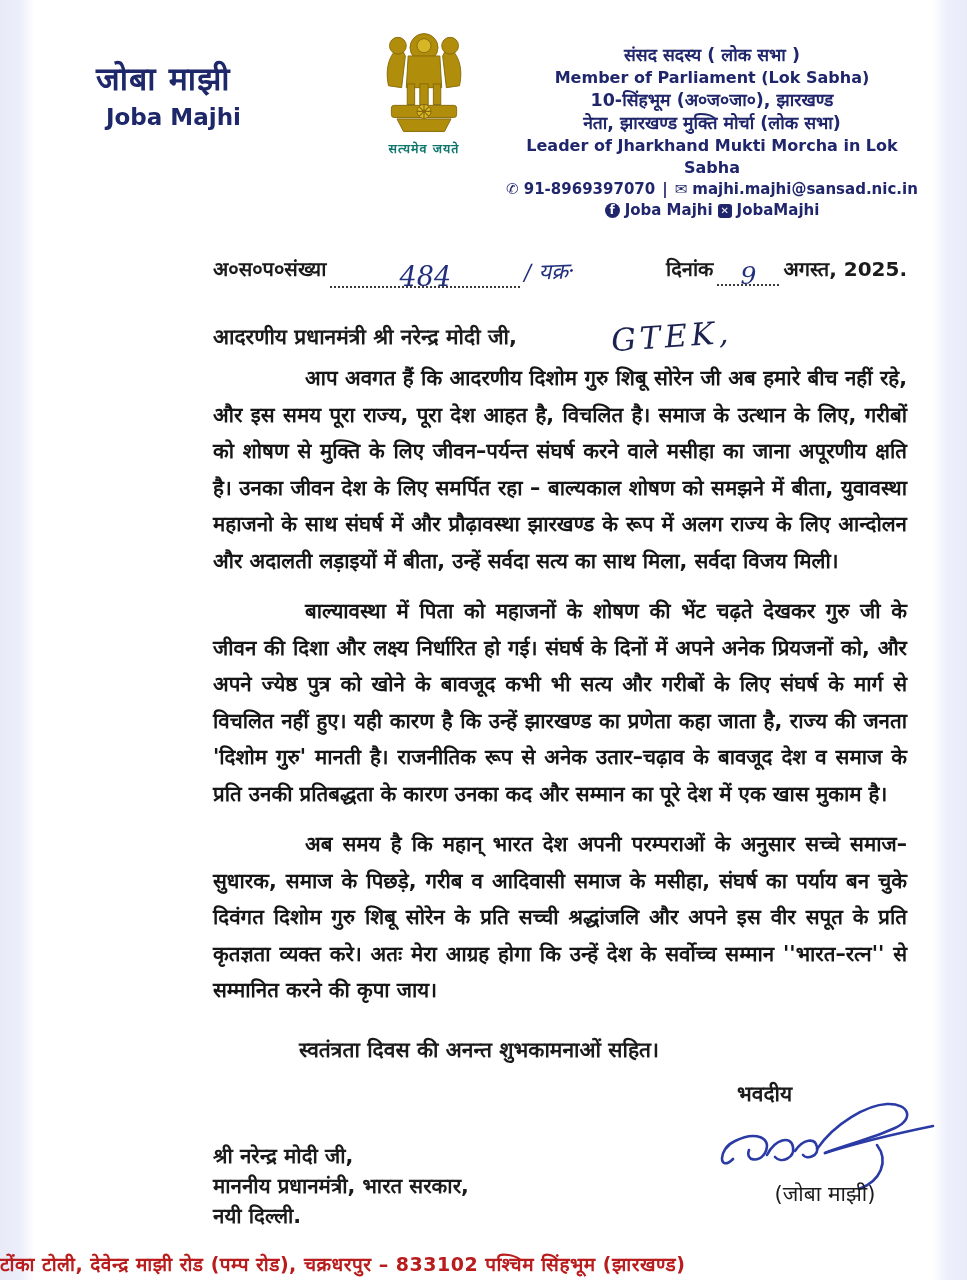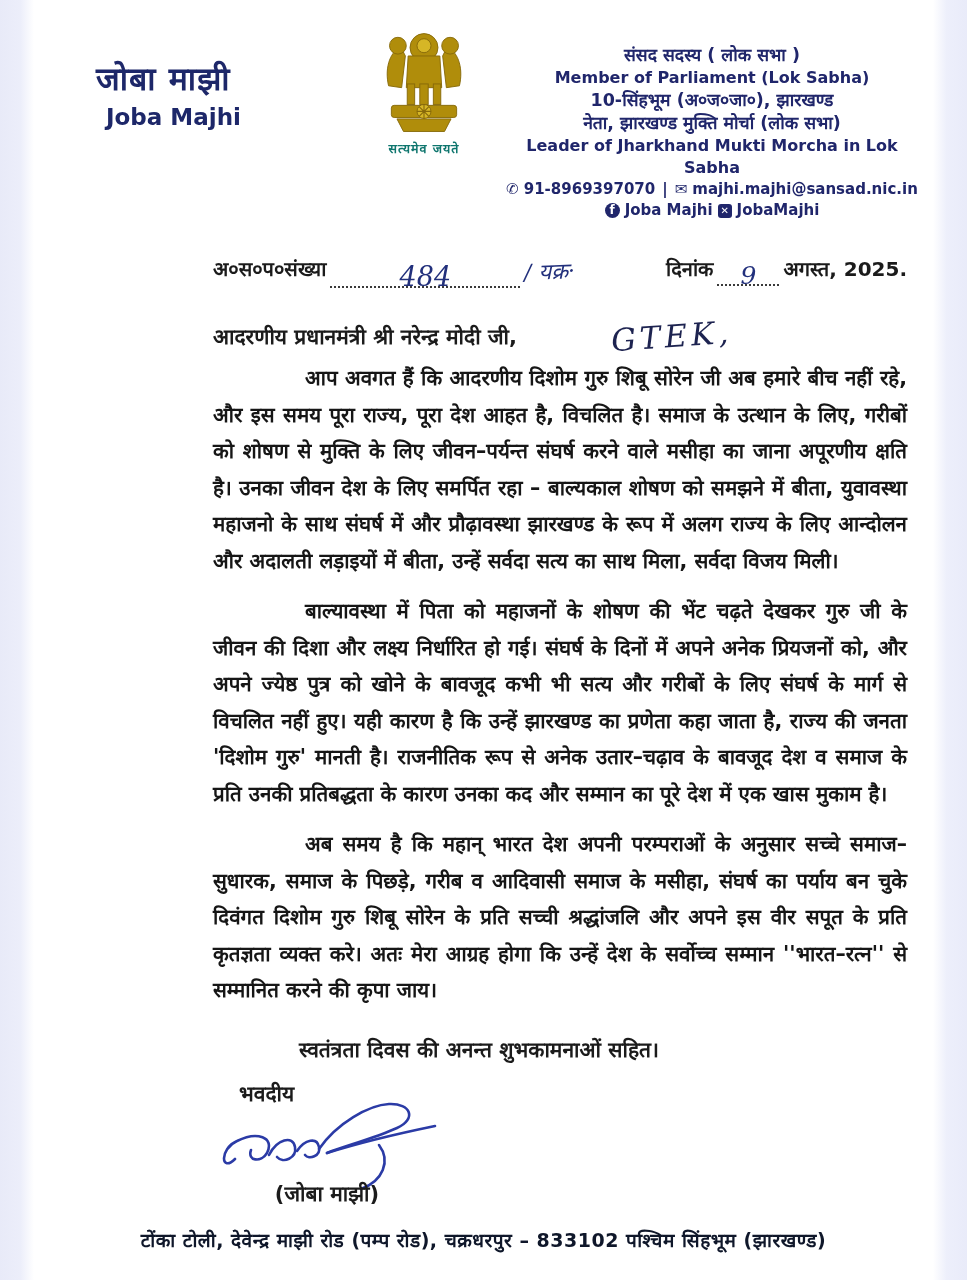--- a/index.html
+++ b/index.html
@@ -62,24 +62,24 @@
   .para:first-of-type{margin-top:10px;}
   .closing{font-size:21px;font-weight:700;margin:26px 0 0 86px;}
 
   
   .bottom-row{display:flex;justify-content:space-between;align-items:flex-start;
     margin:16px 28px 0 213px;}
   .addressee{margin-top:62px;font-size:20.5px;line-height:30px;font-weight:700;}
   .signoff{display:flex;flex-direction:column;align-items:center;margin-top:0;}
   .valediction{font-size:21px;font-weight:700;align-self:flex-start;margin-left:26px;}
   .signature-svg{margin:-10px 0 -14px 0;}
-  .signer-name{font-size:21px;font-weight:700;}
+  .signer-name{font-size:21px;font-weight:400;}
 
   
-  .footer{text-align:center;margin-top:20px;color:#0f172a;}
+  .footer{margin-top:20px;color:#b91c1c;}
   .footer-hi{font-size:19px;font-weight:700;letter-spacing:0.5px;}
 </style>
 </head>
 <body>
 
 <div class="page">
   <div class="edge edge-left"></div>
   <div class="edge edge-right"></div>
 
   <div class="content">
@@ -154,20 +154,25 @@
       </div>
 
       <p class="para">आप अवगत हैं कि आदरणीय दिशोम गुरु शिबू सोरेन जी अब हमारे बीच नहीं रहे, और इस समय पूरा राज्य, पूरा देश आहत है, विचलित है। समाज के उत्थान के लिए, गरीबों को शोषण से मुक्ति के लिए जीवन–पर्यन्त संघर्ष करने वाले मसीहा का जाना अपूरणीय क्षति है। उनका जीवन देश के लिए समर्पित रहा – बाल्यकाल शोषण को समझने में बीता, युवावस्था महाजनो के साथ संघर्ष में और प्रौढ़ावस्था झारखण्ड के रूप में अलग राज्य के लिए आन्दोलन और अदालती लड़ाइयों में बीता, उन्हें सर्वदा सत्य का साथ मिला, सर्वदा विजय मिली।</p>
       <p class="para">बाल्यावस्था में पिता को महाजनों के शोषण की भेंट चढ़ते देखकर गुरु जी के जीवन की दिशा और लक्ष्य निर्धारित हो गई। संघर्ष के दिनों में अपने अनेक प्रियजनों को, और अपने ज्येष्ठ पुत्र को खोने के बावजूद कभी भी सत्य और गरीबों के लिए संघर्ष के मार्ग से विचलित नहीं हुए। यही कारण है कि उन्हें झारखण्ड का प्रणेता कहा जाता है, राज्य की जनता 'दिशोम गुरु' मानती है। राजनीतिक रूप से अनेक उतार–चढ़ाव के बावजूद देश व समाज के प्रति उनकी प्रतिबद्धता के कारण उनका कद और सम्मान का पूरे देश में एक खास मुकाम है।</p>
       <p class="para">अब समय है कि महान् भारत देश अपनी परम्पराओं के अनुसार सच्चे समाज–सुधारक, समाज के पिछड़े, गरीब व आदिवासी समाज के मसीहा, संघर्ष का पर्याय बन चुके दिवंगत दिशोम गुरु शिबू सोरेन के प्रति सच्ची श्रद्धांजलि और अपने इस वीर सपूत के प्रति कृतज्ञता व्यक्त करे। अतः मेरा आग्रह होगा कि उन्हें देश के सर्वोच्च सम्मान ''भारत–रत्न'' से सम्मानित करने की कृपा जाय।</p>
 
       <div class="closing">स्वतंत्रता दिवस की अनन्त शुभकामनाओं सहित।</div>
     </div>
 
     <div class="bottom-row">
+      <div class="addressee">
+        <div>श्री नरेन्द्र मोदी जी,</div>
+        <div>माननीय प्रधानमंत्री, भारत सरकार,</div>
+        <div>नयी दिल्ली.</div>
+      </div>
 
       <div class="signoff">
         <div class="valediction">भवदीय</div>
         <svg class="signature-svg" width="228" height="96" viewBox="0 0 228 96">
           <g fill="none" stroke="#2b3ba6" stroke-width="2.6" stroke-linecap="round">
             <path d="M22,62 C8,76 6,52 24,44 C44,34 62,40 54,56 C48,66 34,64 38,53"></path>
             <path d="M56,58 C64,42 80,38 82,50 C84,61 70,67 64,60"></path>
             <path d="M84,54 C92,42 104,40 106,50 C108,59 96,63 92,58"></path>
             <path d="M106,52 C124,26 156,8 176,7 C198,6 204,22 184,31 C162,41 132,49 114,56"></path>
             <path d="M114,56 C152,44 188,36 222,29"></path>

